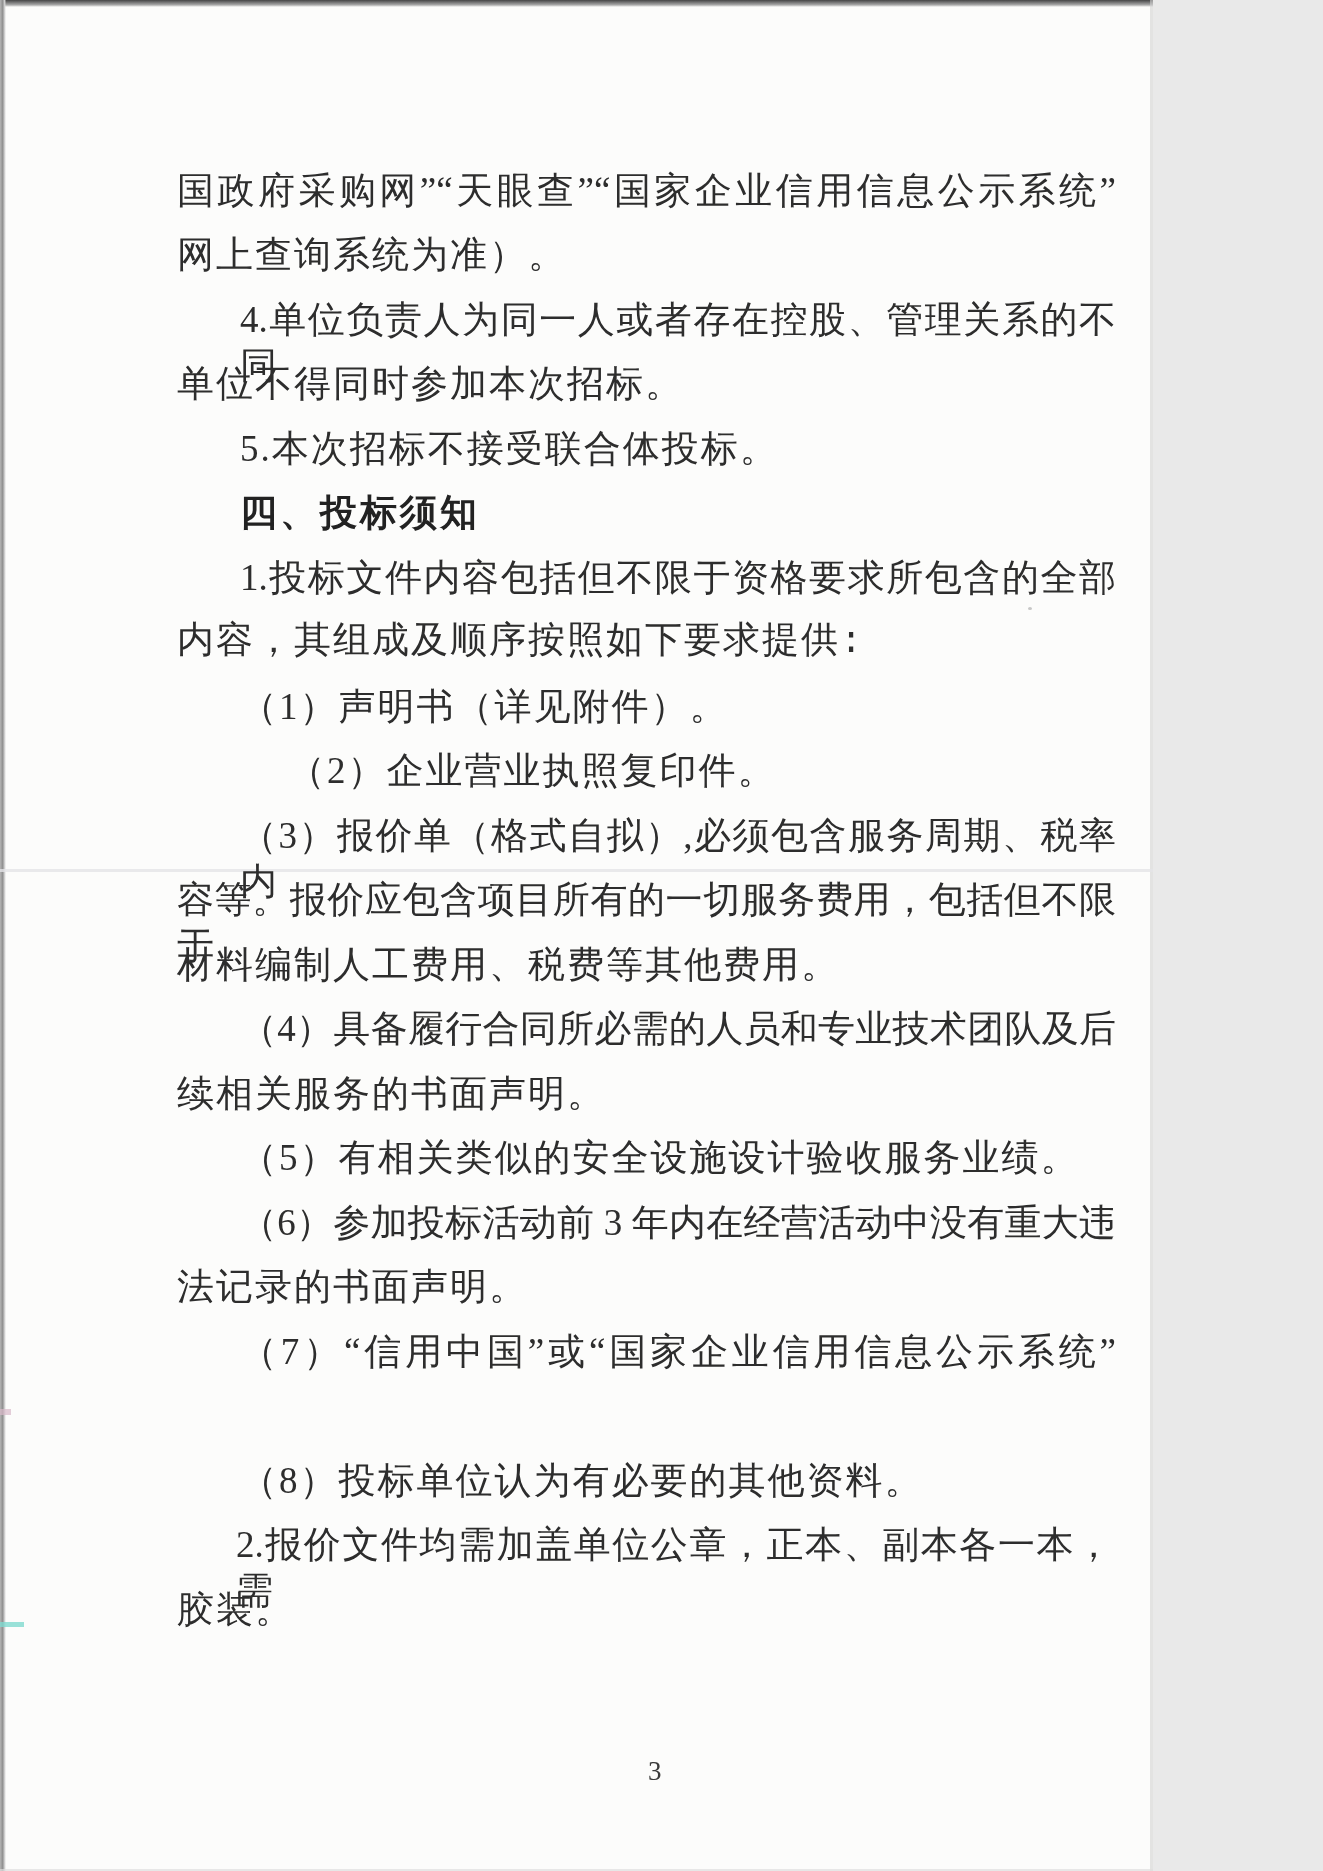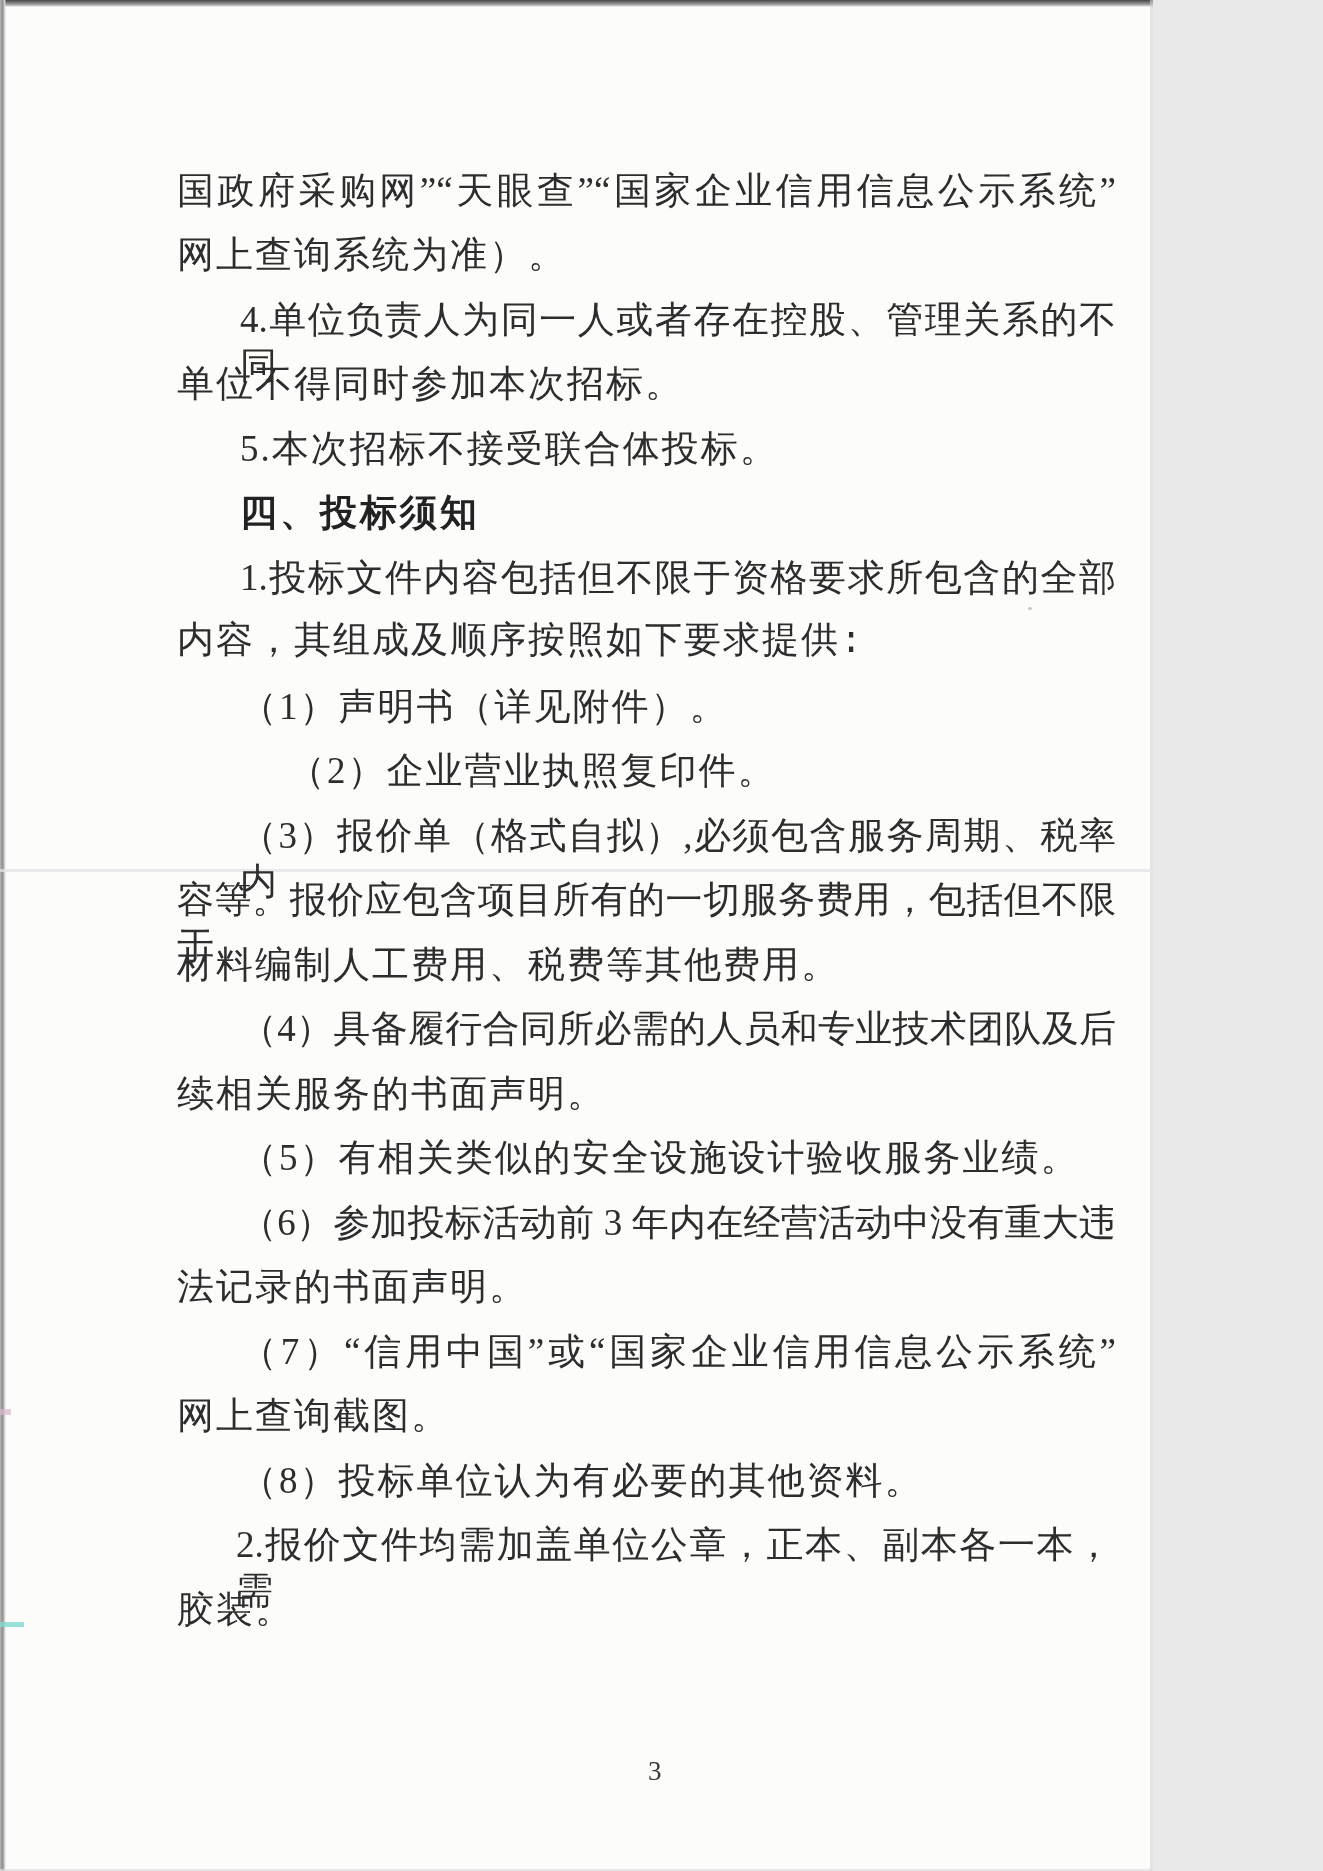--- a/index.html
+++ b/index.html
@@ -72,21 +72,20 @@
   <div class="doc-line" style="left:240px;top:748px;margin-left:48px;">（2）企业营业执照复印件。</div>
   <div class="doc-line just" style="left:240px;top:813px;width:876px;">（3）报价单（格式自拟）,必须包含服务周期、税率内</div>
   <div class="doc-line just" style="left:177px;top:877px;width:939px;">容等。报价应包含项目所有的一切服务费用，包括但不限于</div>
   <div class="doc-line" style="left:177px;top:942px;">材料编制人工费用、税费等其他费用。</div>
   <div class="doc-line just" style="left:240px;top:1006px;width:876px;">（4）具备履行合同所必需的人员和专业技术团队及后</div>
   <div class="doc-line" style="left:177px;top:1071px;">续相关服务的书面声明。</div>
   <div class="doc-line" style="left:240px;top:1135px;">（5）有相关类似的安全设施设计验收服务业绩。</div>
   <div class="doc-line just" style="left:240px;top:1200px;width:876px;">（6）参加投标活动前 3 年内在经营活动中没有重大违</div>
   <div class="doc-line" style="left:177px;top:1264px;">法记录的书面声明。</div>
   <div class="doc-line just" style="left:240px;top:1329px;width:876px;">（7）“信用中国”或“国家企业信用信息公示系统”</div>
-  <div class="doc-line" style="left:177px;top:1393px;">网上查询截图。</div>
   <div class="doc-line" style="left:240px;top:1458px;">（8）投标单位认为有必要的其他资料。</div>
   <div class="doc-line just" style="left:236px;top:1522px;width:876px;">2.报价文件均需加盖单位公章，正本、副本各一本，需</div>
   <div class="doc-line" style="left:177px;top:1587px;">胶装。</div>
 
   <div class="page-num">3</div>
 
   <svg class="seal" width="108" height="305" viewBox="0 0 108 305" aria-hidden="true">
     <g fill="none" stroke="#d6382c" stroke-opacity="0.88">
       <circle cx="155" cy="164" r="146" stroke-width="9"></circle>
     </g>

